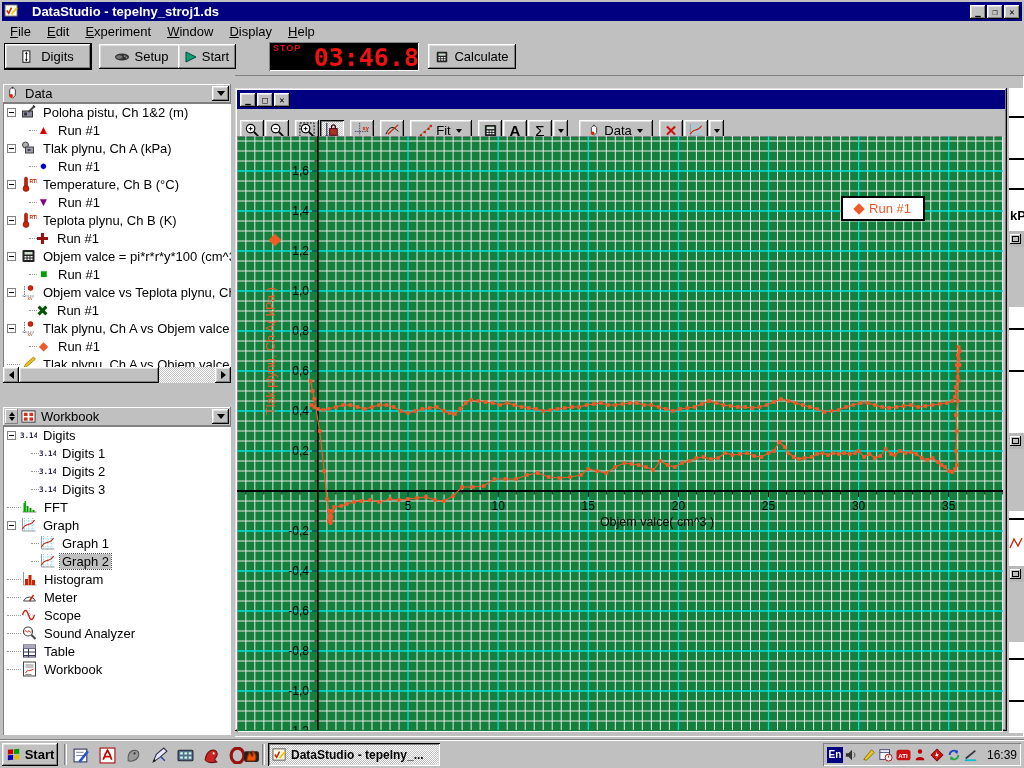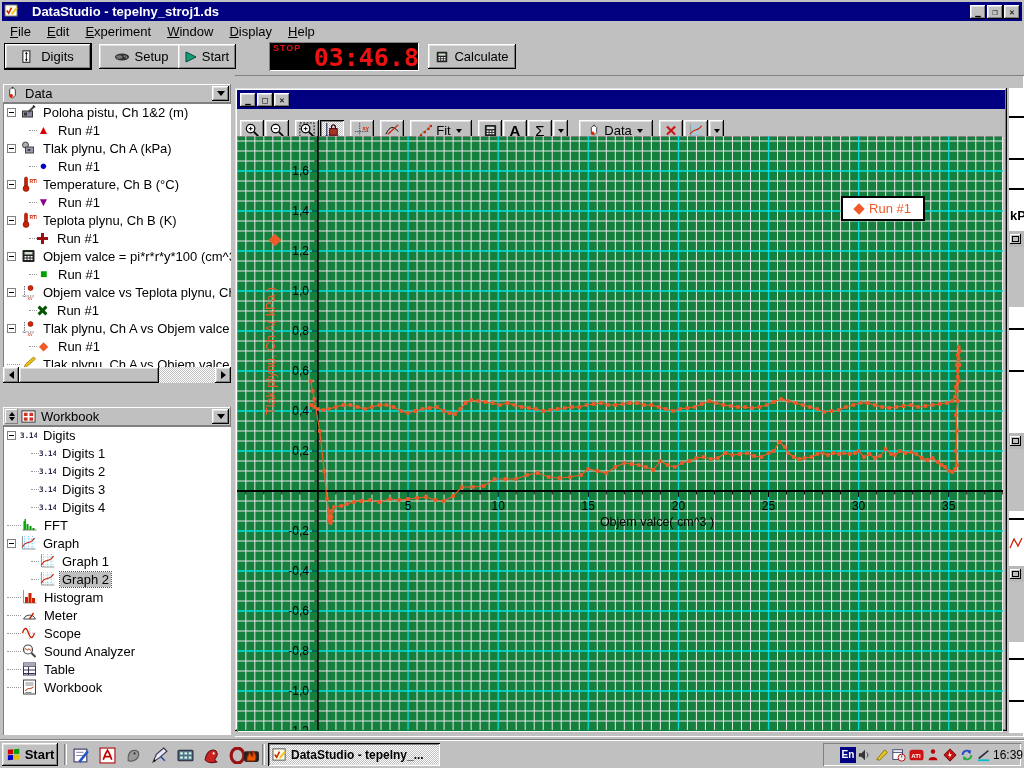--- a/index.html
+++ b/index.html
@@ -100,21 +100,21 @@
   
   #taskbar { position:absolute; left:0; top:740px; width:1024px; height:28px; background:#c0c0c0; border-top:1px solid #fff;
     box-shadow: 0 -1px #808080; }
   #start-button { position:absolute; left:2px; top:2px; width:56px; height:23px; display:flex; align-items:center;
     justify-content:center; gap:3px; font-weight:bold; font-size:13px; }
   .tb-groove { position:absolute; top:3px; width:3px; height:21px; border-left:1px solid #808080; border-right:1px solid #fff; }
   .ql { position:absolute; top:3px; width:22px; height:22px; display:flex; align-items:center; justify-content:center; }
   #taskbtn { position:absolute; left:268px; top:2px; width:172px; height:23px; display:flex; align-items:center; gap:4px;
     padding:0 4px; font-weight:bold; font-size:12px; }
   #taskbtn span.tx { overflow:hidden; white-space:nowrap; }
-  #tray { position:absolute; right:3px; top:2px; width:198px; height:23px; display:flex; align-items:center; gap:1px; padding:0 17px; }
+  #tray { position:absolute; right:3px; top:2px; width:198px; height:23px; display:flex; align-items:center; gap:1px; padding:0 4px; }
   #tray .clock { margin-left:auto; font-size:12px; }
   .trayicon { width:16px; height:16px; flex:none; display:flex; align-items:center; justify-content:center; }
 </style>
 </head>
 <body>
 
 <svg width="0" height="0" style="position:absolute">
   <defs>
     <symbol id="sym-motion-sensor" viewBox="0 0 16 16">
         <rect x="2" y="7" width="10" height="6" fill="#8a8aa0" stroke="#333"></rect>
@@ -473,28 +473,20 @@
             </svg>
             <span class="lbl">Digits 2</span>
           </div>
           <div class="trow">
             <span style="width: 28px; flex: 0 0 auto;"></span>
             <span class="tdots" style="width: 8px;"></span>
             <svg class="ticon">
               <use href="#sym-digits"></use>
             </svg>
             <span class="lbl">Digits 3</span>
-          </div>
-          <div class="trow">
-            <span style="width: 28px; flex: 0 0 auto;"></span>
-            <span class="tdots" style="width: 8px;"></span>
-            <svg class="ticon">
-              <use href="#sym-digits"></use>
-            </svg>
-            <span class="lbl">Digits 4</span>
           </div>
           <div class="trow">
             <span style="width: 4px; flex: 0 0 auto;"></span>
             <span class="tdots" style="width: 14px;"></span>
             <svg class="ticon">
               <use href="#sym-fft"></use>
             </svg>
             <span class="lbl">FFT</span>
           </div>
           <div class="trow">

